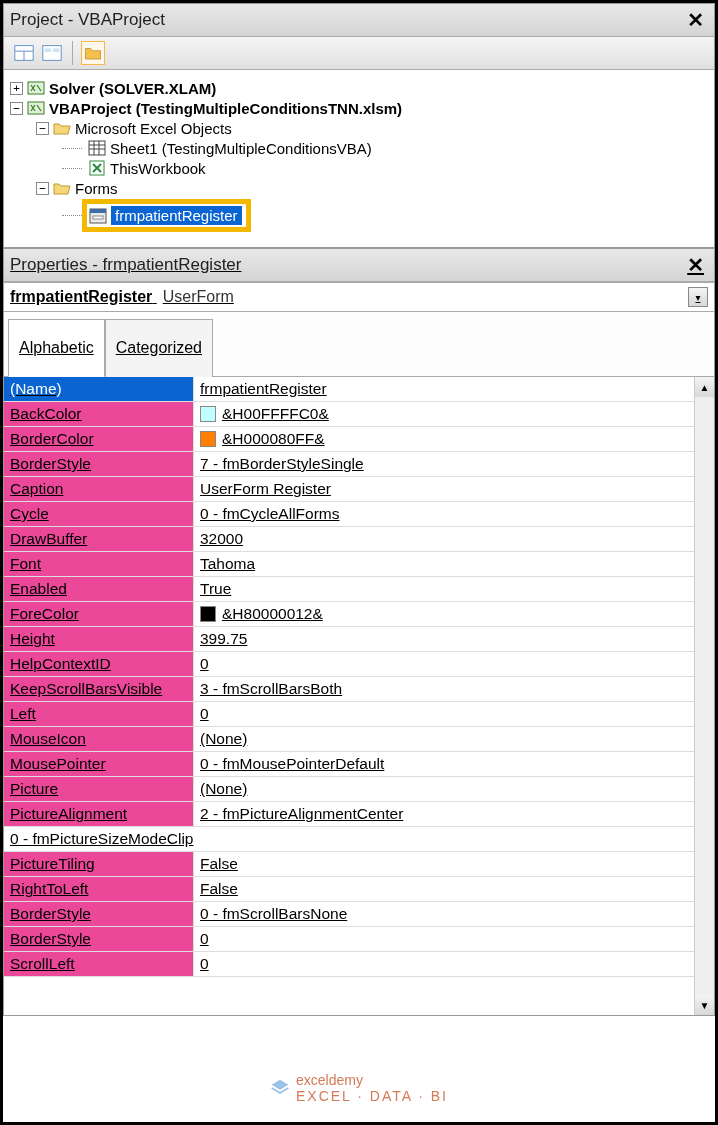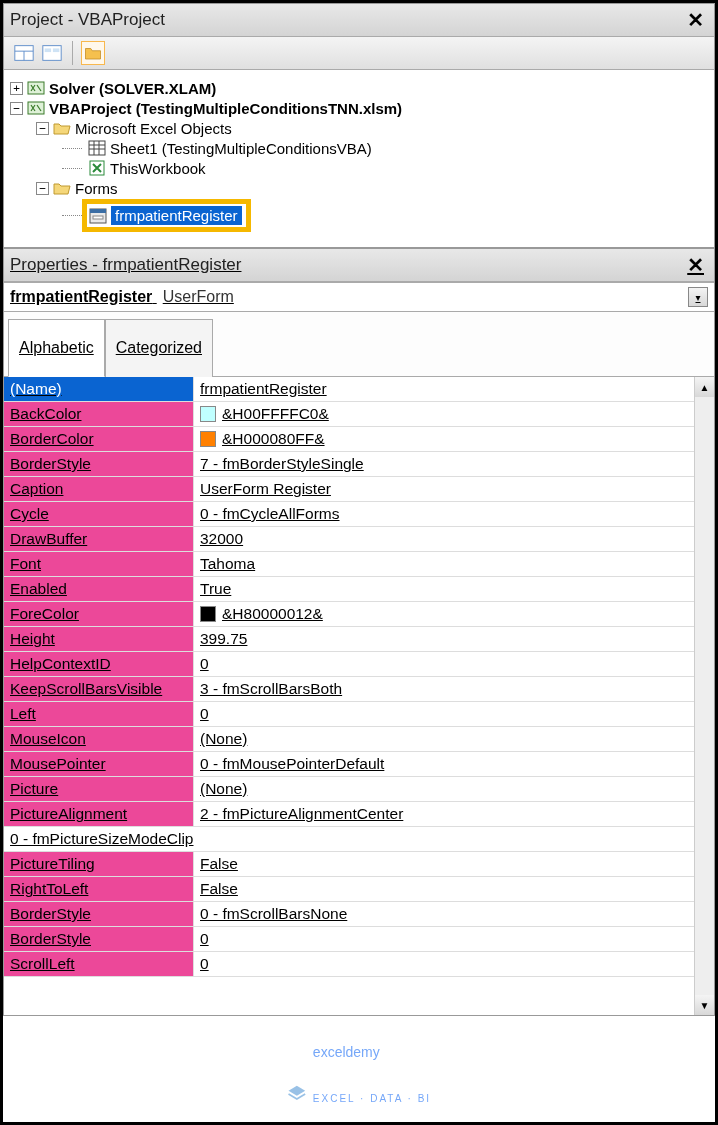--- a/index.html
+++ b/index.html
@@ -214,29 +214,29 @@
   height: 16px;
   border: 1px solid #888;
   display: inline-block;
 }
 .scroll-track { flex: 1; }
 .watermark {
   position: absolute;
   bottom: 18px;
   left: 50%;
   transform: translateX(-50%);
-  color: #3b82f6;
+  color: #c2410c;
   font-size: 14px;
   display: flex;
-  align-items: flex-end;
+  align-items: center;
   gap: 6px;
   opacity: 0.7;
   pointer-events: none;
 }
-.watermark .sub { font-size: 10px; letter-spacing: 2px; display: block; margin-top: 33px; }
+.watermark .sub { font-size: 14px; letter-spacing: 2px; display: block; }
 </style>
 </head>
 <body>
 
 <div class="panel">
   <div class="titlebar">
     <span>Project - VBAProject</span>
     <span class="close-x">✕</span>
   </div>
   <div class="toolbar">

